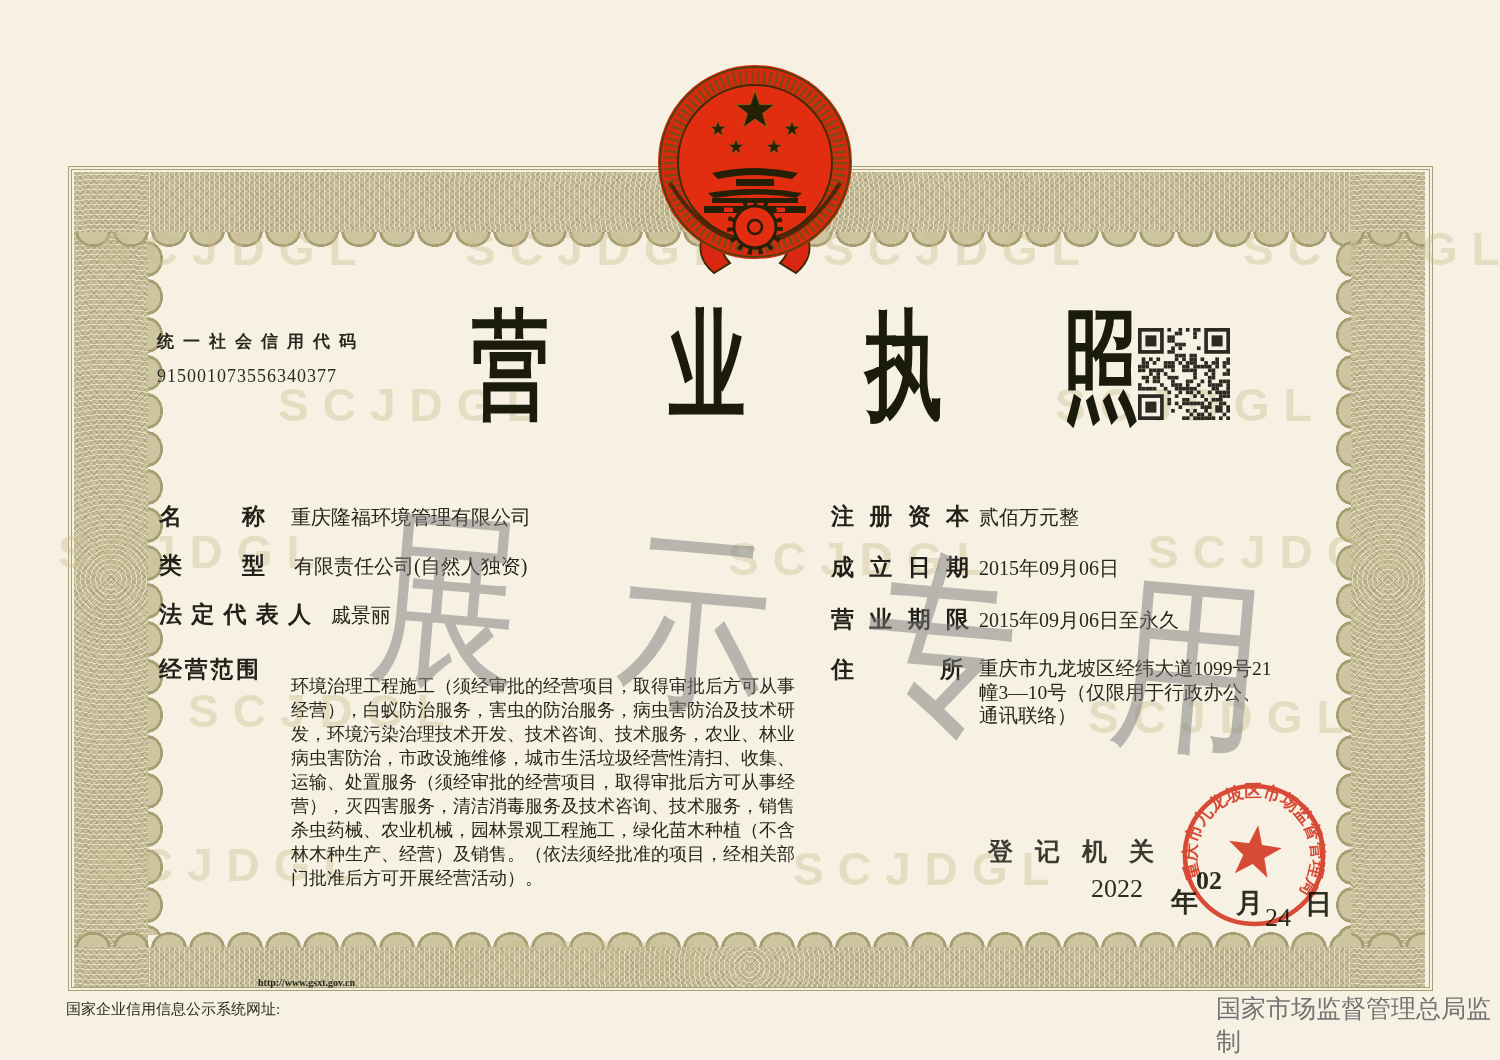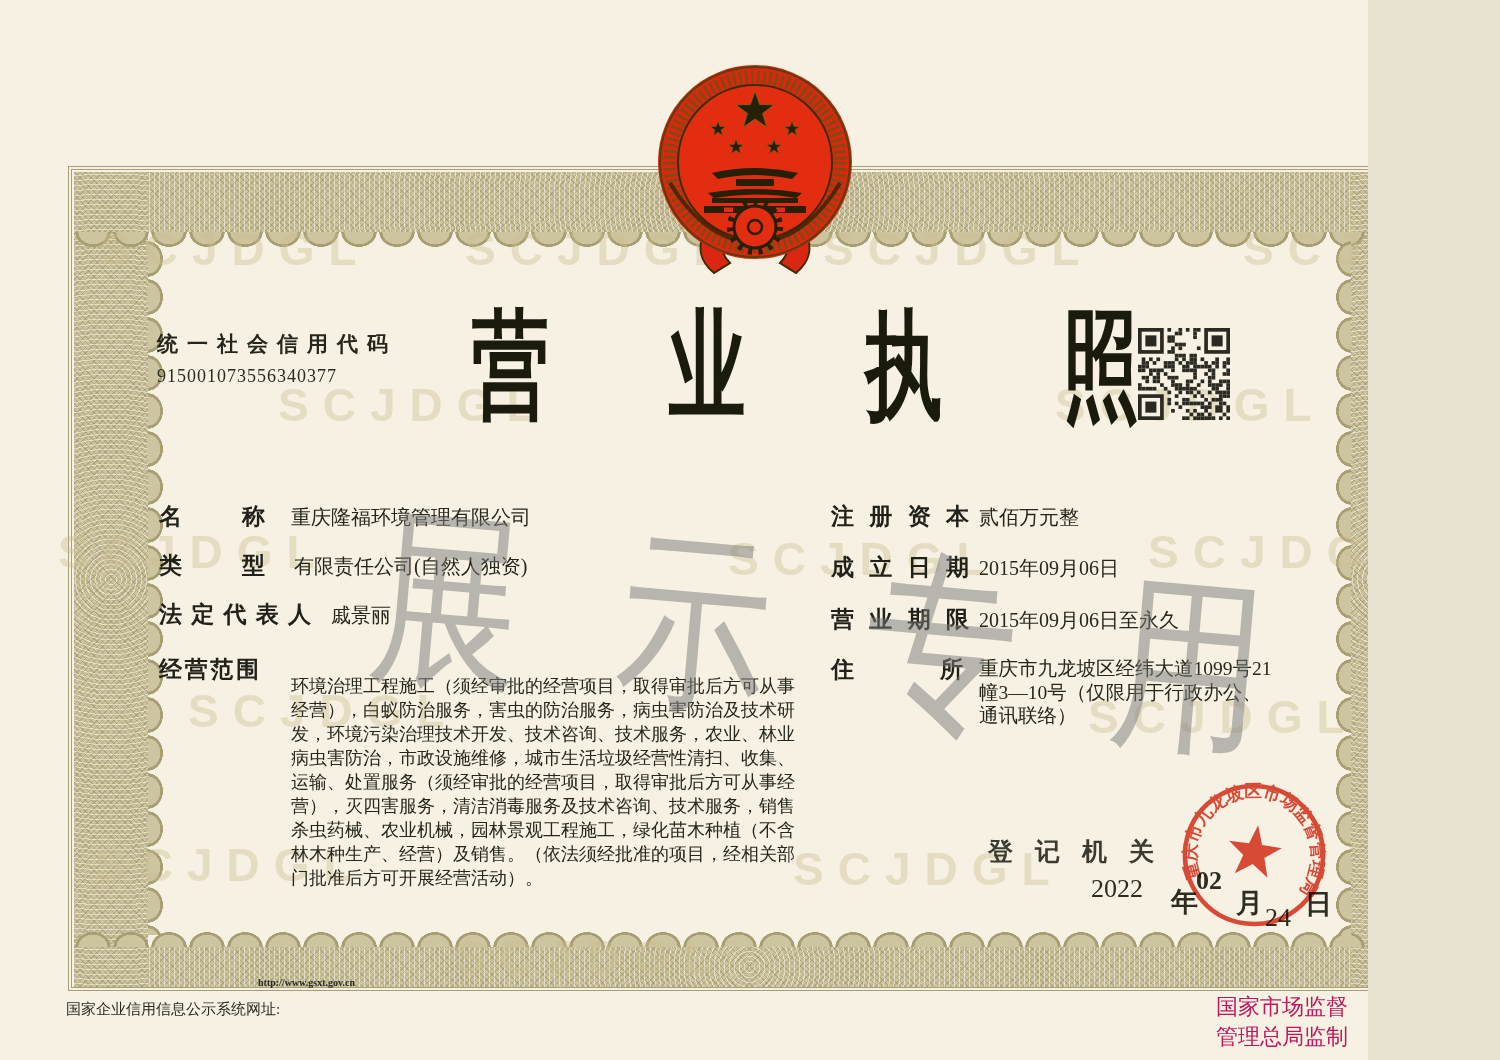--- a/index.html
+++ b/index.html
@@ -1,16 +1,16 @@
 <!DOCTYPE html>
 <html><head>
 <meta charset="utf-8">
 <style>
   html,body{margin:0;padding:0;background:#e8e2d0;}
-  .page{position:relative;width:1368px;height:1060px;background:#f6f1e2;overflow:hidden;
+  .page{position:relative;width:1500px;height:1060px;background:#f6f1e2;overflow:hidden;
         font-family:"Liberation Serif",serif;color:#23231a;}
 
   
   .frame-outer{position:absolute;left:68px;top:166px;width:1363px;height:823px;
      border:1px solid #a89e74;
      box-shadow:inset 0 0 0 2px #f6f1e2, inset 0 0 0 3px #ab9f76;}
   .band{position:absolute;background-color:#cdc4a0;
      background-image:
        repeating-radial-gradient(circle at 50% 50%, rgba(255,252,240,.5) 0 1px, transparent 1px 5px),
        repeating-linear-gradient(45deg, rgba(150,140,100,.45) 0 1px, transparent 1px 4px),
@@ -22,21 +22,21 @@
   .scal-up{background-image:radial-gradient(19px 16px at 19px 16px, #cdc4a0 0% 76%, #a89e74 78% 92%, transparent 94%);}
   .scal-right{background-image:radial-gradient(16px 19px at 0px 19px, #cdc4a0 0% 76%, #a89e74 78% 92%, transparent 94%);}
   .scal-left{background-image:radial-gradient(16px 19px at 16px 19px, #cdc4a0 0% 76%, #a89e74 78% 92%, transparent 94%);}
 
   
   .bgwm{position:absolute;font-family:"Liberation Sans",sans-serif;font-weight:700;
         font-size:46px;letter-spacing:14px;color:rgba(203,188,142,.38);white-space:nowrap;}
 
   
   .credit-label{position:absolute;left:157px;top:330px;font-family:"Liberation Sans",sans-serif;
-        font-weight:700;font-size:21px;letter-spacing:9px;color:#26261c;white-space:nowrap;text-align:right;}
+        font-weight:700;font-size:17px;letter-spacing:9px;color:#26261c;white-space:nowrap;text-align:right;}
   .credit-code{position:absolute;left:157px;top:366px;font-size:18px;letter-spacing:1px;color:#2a2a20;}
   .doc-title{position:absolute;left:472px;top:304px;font-family:"Liberation Sans",sans-serif;
         font-weight:700;font-size:118px;line-height:1.05;letter-spacing:76px;color:#1a1a0d;
         transform:scaleX(.65);transform-origin:left top;white-space:nowrap;}
   .qr{position:absolute;left:1138px;top:328px;width:92px;height:92px;}
   .qr-caption{position:absolute;left:1240px;top:327px;width:103px;
         font-family:"Liberation Sans",sans-serif;font-weight:600;font-size:13.5px;
         line-height:16.2px;color:#33332a;}
 
   
@@ -58,21 +58,21 @@
 
   
   .display-watermark{position:absolute;left:380px;top:500px;
         font-family:"Liberation Sans",sans-serif;font-weight:500;font-size:190px;line-height:1;
         letter-spacing:120px;color:rgba(122,122,122,.5);white-space:nowrap;
         transform:rotate(5deg) scaleX(.8);transform-origin:left top;pointer-events:none;}
 
   
   .footer-left{position:absolute;left:66px;top:1000px;font-size:15px;color:#2a2a22;}
   .footer-url{position:absolute;left:258px;top:977px;font-size:10px;color:#2a2a22;font-weight:bold;}
-  .footer-right{position:absolute;left:1216px;top:992px;font-size:22px;color:#be185d;}
+  .footer-right{position:absolute;left:1216px;top:992px;font-size:25px;color:#737373;}
 
   .emblem{position:absolute;left:652px;top:55px;width:206px;height:220px;}
 </style>
 </head>
 <body>
 
 <div class="page">
 
   <div class="frame-outer"></div>
   <div class="band" style="left:74px;top:172px;width:1351px;height:60px;"></div>

